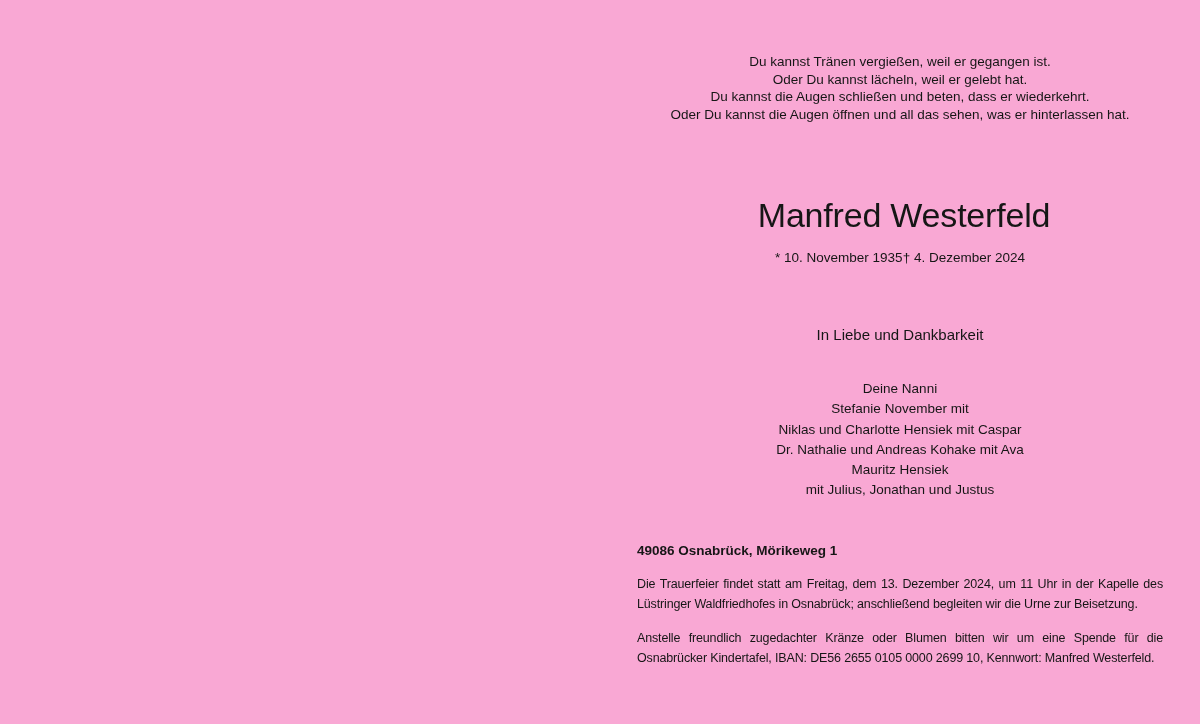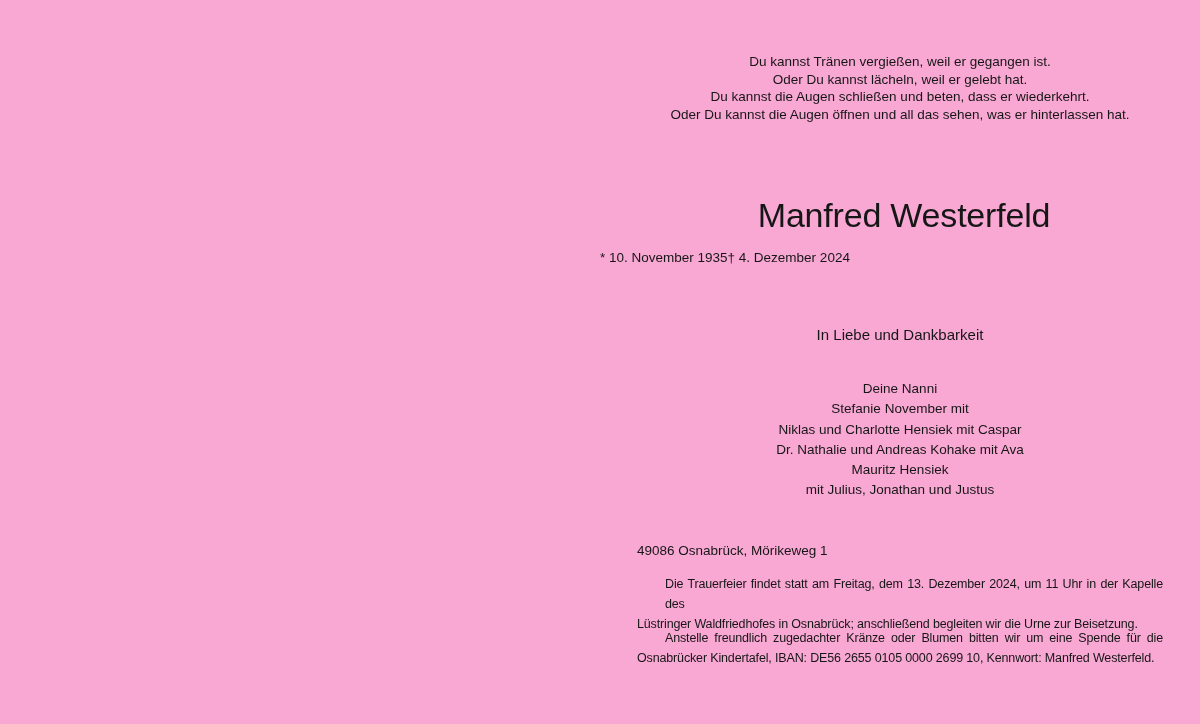--- a/index.html
+++ b/index.html
@@ -45,21 +45,21 @@
     font-weight: 400;
     line-height: 40px;
     letter-spacing: -0.2px;
   }
   .dates {
     position: absolute;
     top: 248px;
     left: 0;
     width: 600px;
     display: flex;
-    justify-content: flex-start;
+    justify-content: center;
     font-size: 13.5px;
     line-height: 20px;
   }
   .dedication {
     position: absolute;
     top: 325px;
     left: 0;
     width: 600px;
     text-align: center;
     font-size: 15px;
@@ -74,32 +74,33 @@
     font-size: 13.5px;
     line-height: 20.3px;
   }
   .address {
     position: absolute;
     top: 541px;
     left: 37px;
     width: 526px;
     font-size: 13.5px;
     line-height: 20px;
+    font-weight: bold;
   }
   .para {
     position: absolute;
     left: 37px;
     width: 526px;
     font-size: 12.5px;
     line-height: 20px;
     letter-spacing: -0.15px;
   }
   .para.funeral { top: 574px; }
   .para.donation { top: 628px; }
-  .jline { text-align: justify; text-align-last: justify; margin-left: 28px; }
+  .jline { text-align: justify; text-align-last: justify; }
   .lline { text-align: left; }
 </style>
 </head>
 <body>
 
 <div class="card">
 
   <section class="right-page">
 
     <div class="poem">

